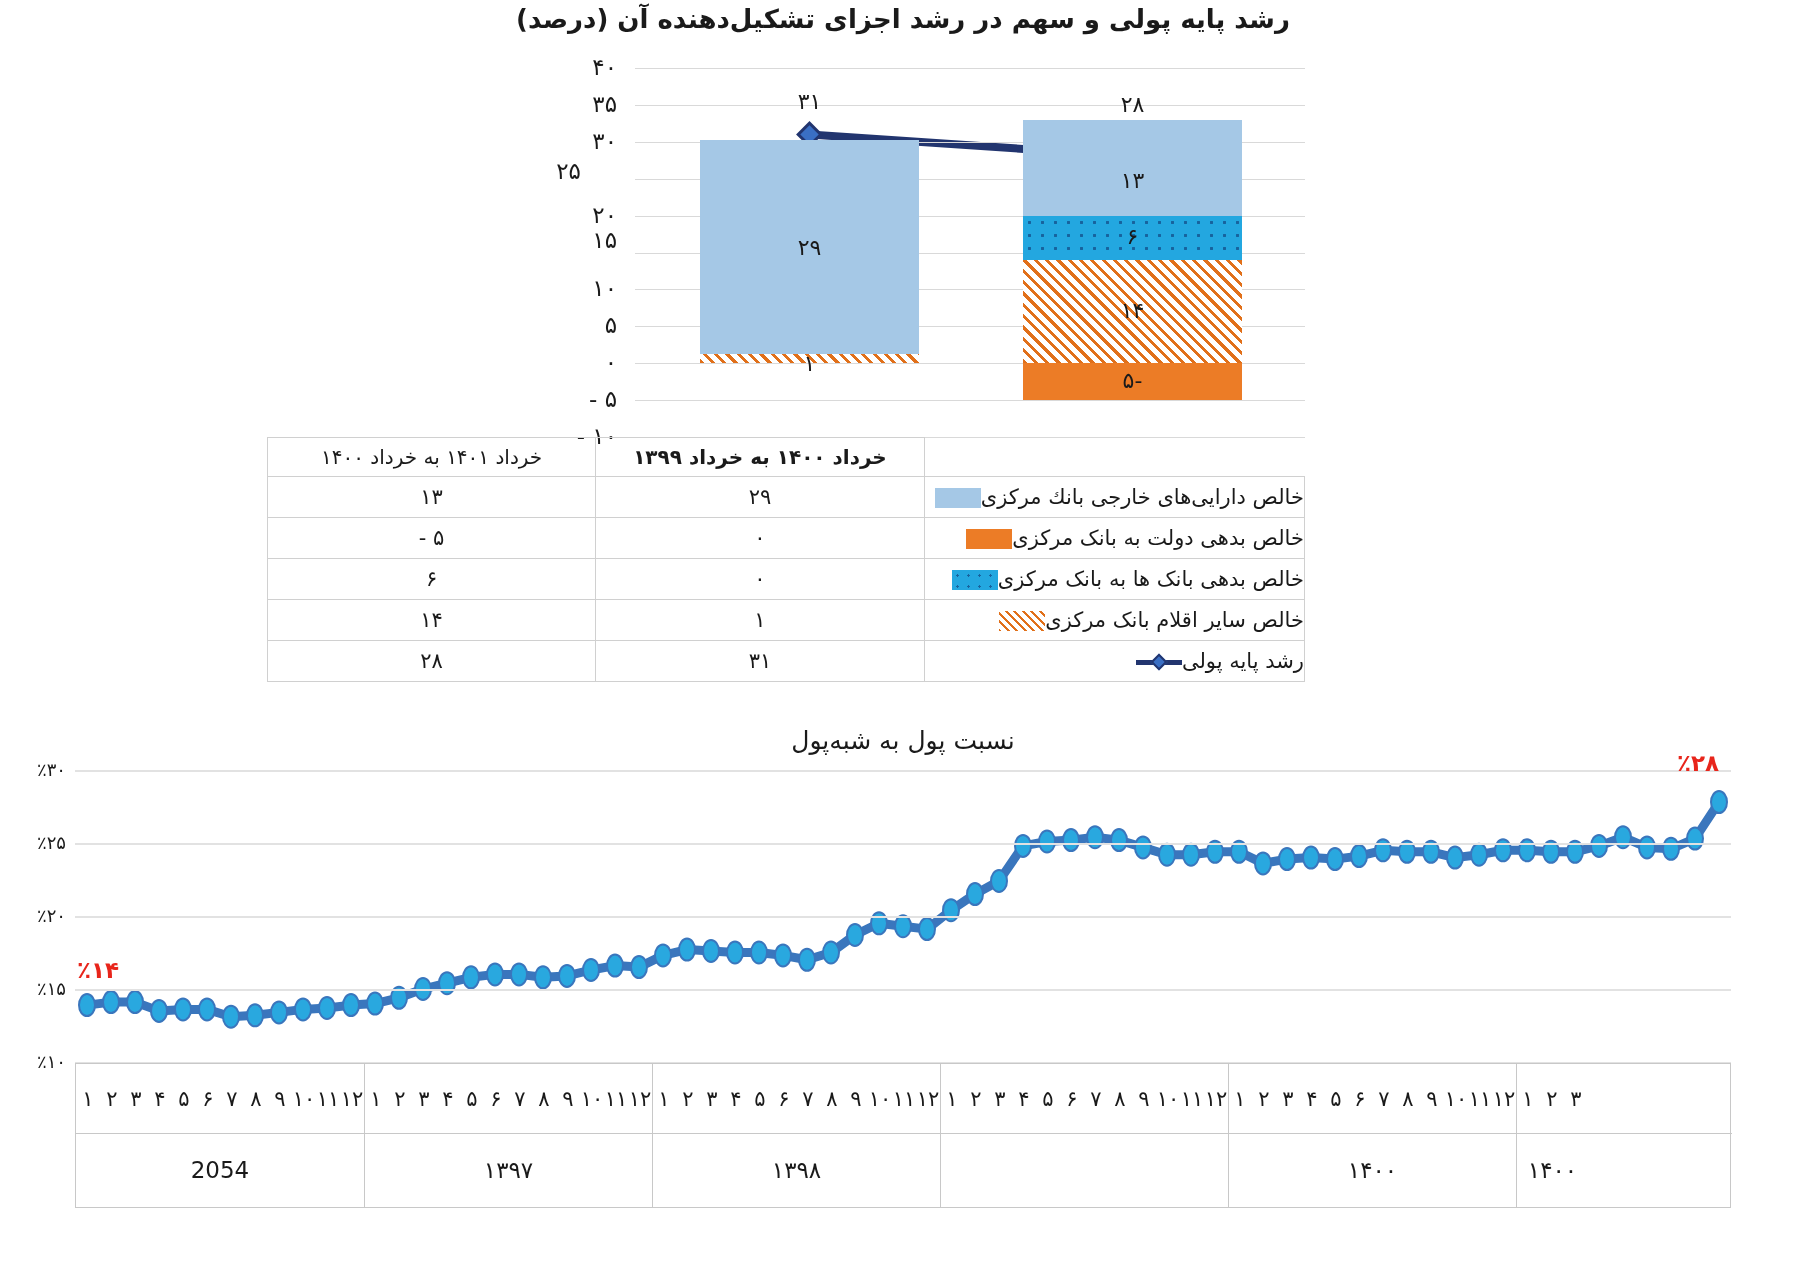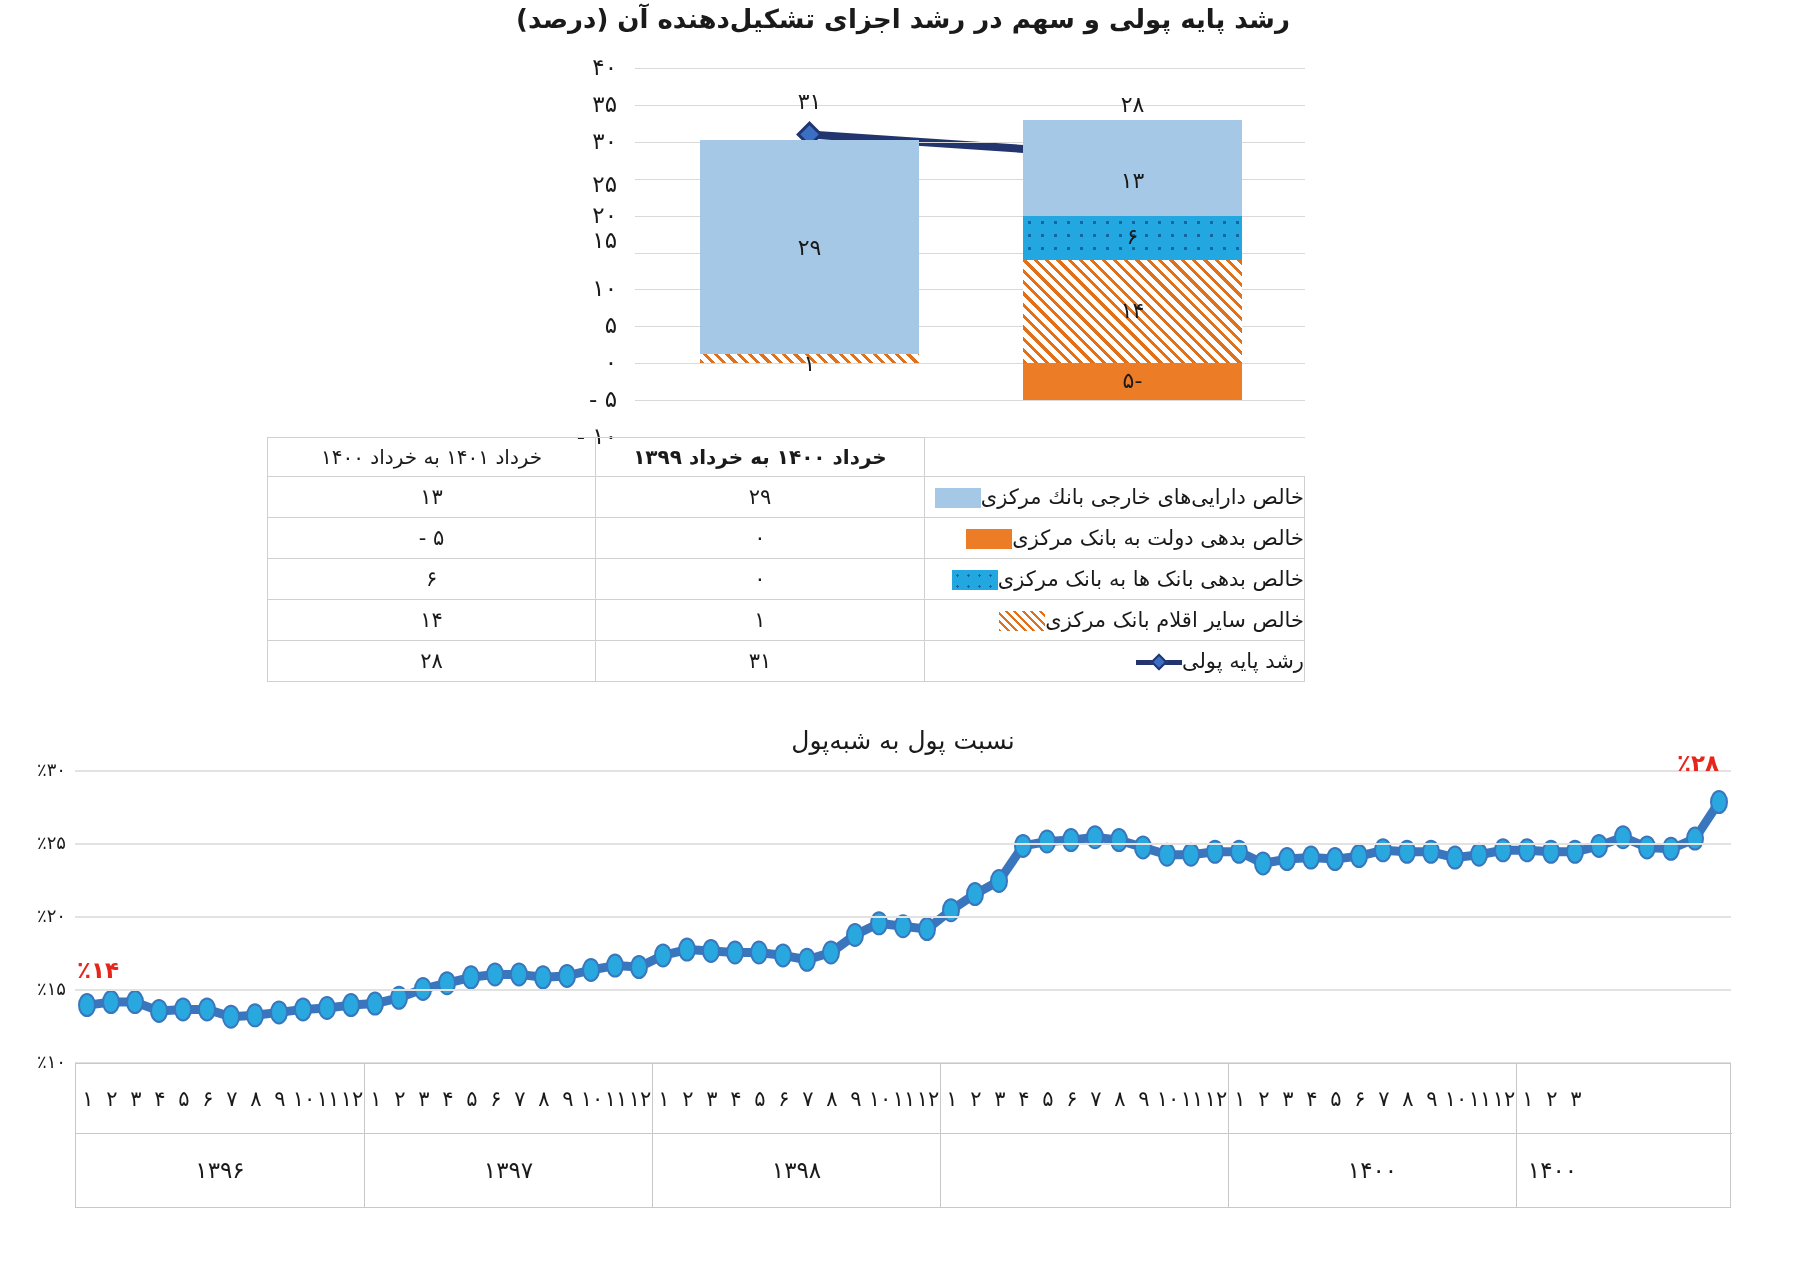--- a/index.html
+++ b/index.html
@@ -144,21 +144,21 @@
 <body>
 
 <div id="top-panel">
 
   <div id="top-title">رشد پایه پولی و سهم در رشد اجزای تشکیل‌دهنده آن (درصد)</div>
 
   <div id="ylabels">
       <div class="yt" style="top: 1px;">۴۰</div>
       <div class="yt" style="top: 37.9px;">۳۵</div>
       <div class="yt" style="top: 74.8px;">۳۰</div>
-      <div class="yt" style="top: 118px;">۲۵</div>
+      <div class="yt" style="top: 105px; text-align: center;">۲۵</div>
       <div class="yt" style="top: 148.6px;">۲۰</div>
       <div class="yt" style="top: 174px;">۱۵</div>
       <div class="yt" style="top: 222.4px;">۱۰</div>
       <div class="yt" style="top: 259.3px;">۵</div>
       <div class="yt" style="top: 296.2px;">۰</div>
       <div class="yt" style="top: 333.1px;">۵ -</div>
       <div class="yt" style="top: 370px;">۱۰ -</div>
     </div>
 
   <div id="plot1">
@@ -376,21 +376,21 @@
         <div class="mcell" style="left: 1320px; width: 24px;">۸</div>
         <div class="mcell" style="left: 1344px; width: 24px;">۹</div>
         <div class="mcell" style="left: 1368px; width: 24px;">۱۰</div>
         <div class="mcell" style="left: 1392px; width: 24px;">۱۱</div>
         <div class="mcell" style="left: 1416px; width: 24px;">۱۲</div>
         <div class="mcell" style="left: 1440px; width: 24px;">۱</div>
         <div class="mcell" style="left: 1464px; width: 24px;">۲</div>
         <div class="mcell" style="left: 1488px; width: 24px;">۳</div>
       </div>
     <div class="yearrow" id="yearrow">
-        <div class="ycell" style="left: 0px; width: 288px; border-left: none;">۱۳۹۶</div>
+        <div class="ycell" style="left: 0px; width: 288px; border-left: none;">2054</div>
         <div class="ycell" style="left: 288px; width: 288px;">۱۳۹۷</div>
         <div class="ycell" style="left: 576px; width: 288px;">۱۳۹۸</div>
         <div class="ycell" style="left: 1152px; width: 288px;">۱۴۰۰</div>
         <div class="ycell" style="left: 1440px; width: 72px;">۱۴۰۰</div>
       </div>
   <div class="ysep" style="left: 288px;"></div>
       <div class="ysep" style="left: 576px;"></div>
       <div class="ysep" style="left: 864px;"></div>
       <div class="ysep" style="left: 1152px;"></div>
       <div class="ysep" style="left: 1440px;"></div>

